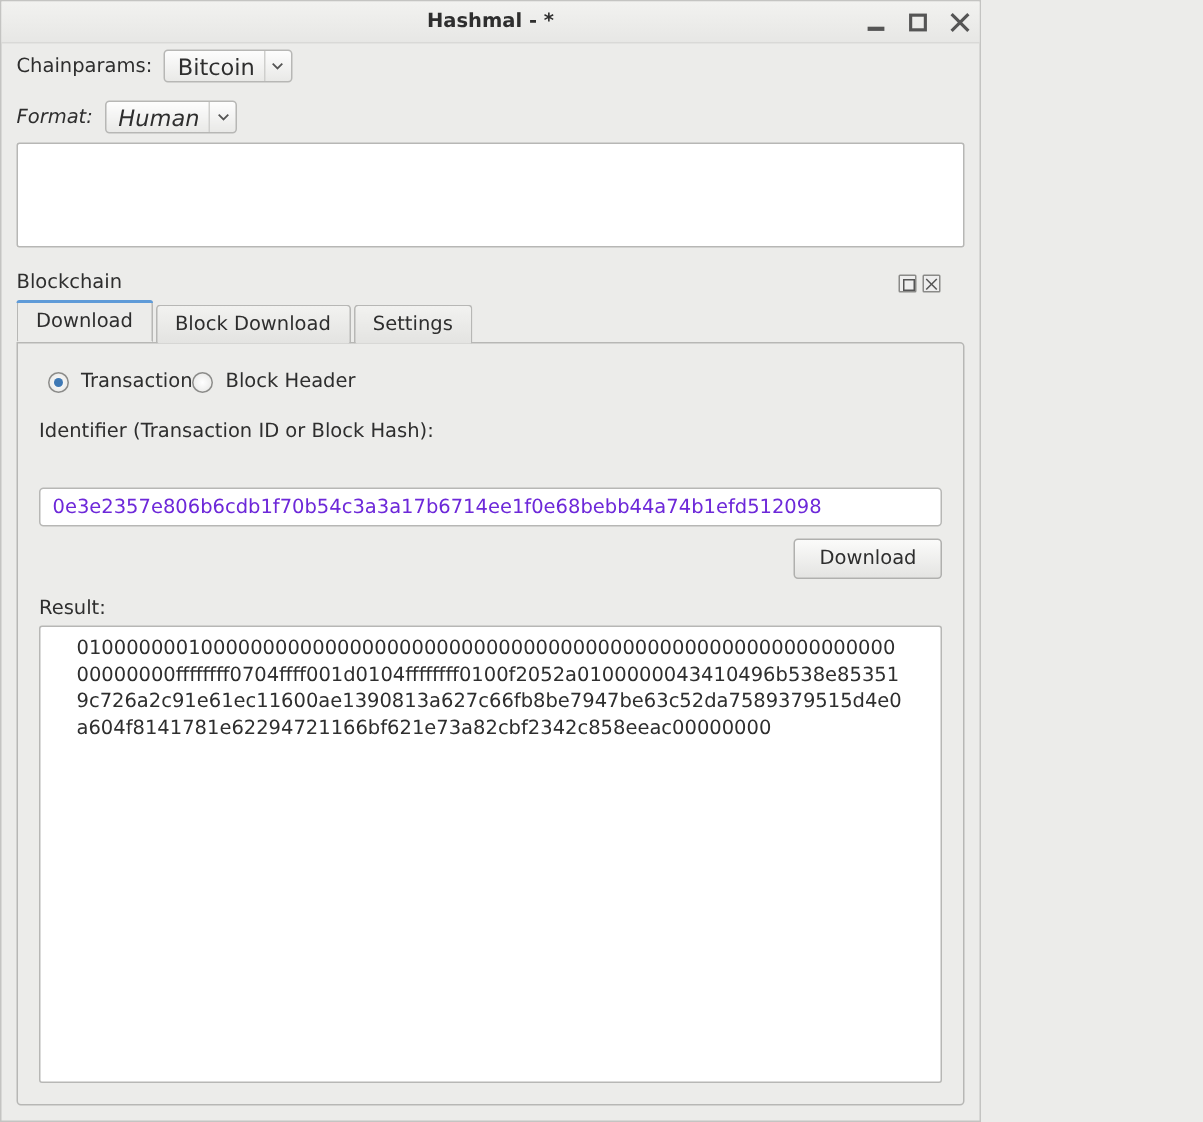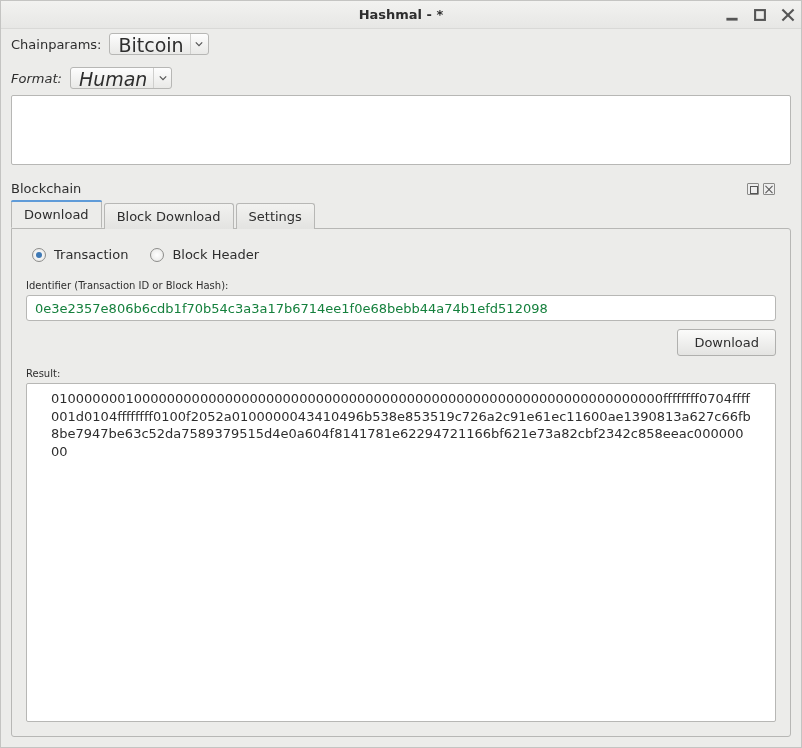--- a/index.html
+++ b/index.html
@@ -4,21 +4,21 @@
 <style>
   * { box-sizing: border-box; }
   html, body {
     margin: 0; padding: 0;
     font-family: "DejaVu Sans", "Liberation Sans", Arial, sans-serif;
     font-size: 13px;
     background: #ececea;
     color: #2e2e2e;
   }
   .window {
-    width: 802px;
+    width: 654px;
     height: 748px;
     background: #ececea;
     border: 1px solid #c4c4c2;
     display: flex;
     flex-direction: column;
     position: relative;
   }
   .titlebar {
     height: 28px;
     display: flex;
@@ -63,27 +63,27 @@
   .menubar .menu-item .mn { text-decoration: underline; }
   .toolbar-row {
     height: 30px;
     display: flex;
     align-items: center;
     padding: 0 10px;
     gap: 8px;
   }
   .combo {
     display: inline-flex;
-    align-items: flex-start;
+    align-items: flex-end;
     height: 22px;
     border: 1px solid #b7b7b5;
     background: linear-gradient(#fdfdfd, #e9e9e7);
     border-radius: 3px;
     padding: 0 4px 0 8px;
-    font-size: 19px;
+    font-size: 15px;
     gap: 6px;
     cursor: default;
   }
   .combo .chev {
     width: 14px;
     display: flex;
     align-items: center;
     justify-content: center;
     border-left: 1px solid #cfcfcd;
     padding-left: 4px;
@@ -196,21 +196,20 @@
     border: 1px solid #b7b7b5;
     border-radius: 0 3px 3px 3px;
     padding: 18px 14px 14px 14px;
     display: flex;
     flex-direction: column;
     background: #ececea;
   }
   .radio-row {
     display: flex;
     align-items: center;
-    gap: 22px;
     margin-bottom: 18px;
     padding-left: 6px;
   }
   .radio {
     display: flex;
     align-items: center;
     gap: 8px;
     cursor: default;
   }
   .radio .dot {
@@ -220,33 +219,34 @@
     background: radial-gradient(#fff, #e5e5e3);
     display: flex; align-items: center; justify-content: center;
   }
   .radio.selected .dot::after {
     content: "";
     width: 6px; height: 6px;
     border-radius: 50%;
     background: #3f79b5;
   }
   .field-label {
-    font-size: 10px;
+    font-size: 13px;
     margin-bottom: 4px;
   }
   .text-input {
     height: 26px;
     width: 100%;
     border: 1px solid #b7b7b5;
     background: #fff;
     border-radius: 3px;
     padding: 0 8px;
     font-size: 13px;
     font-family: inherit;
-    color: #15803d;
+    color: #6d28d9;
+    margin-top: 26px;
   }
   .btn-row {
     display: flex;
     justify-content: flex-end;
     margin-top: 8px;
     margin-bottom: 12px;
   }
   .btn {
     height: 27px;
     border: 1px solid #b0b0ae;

